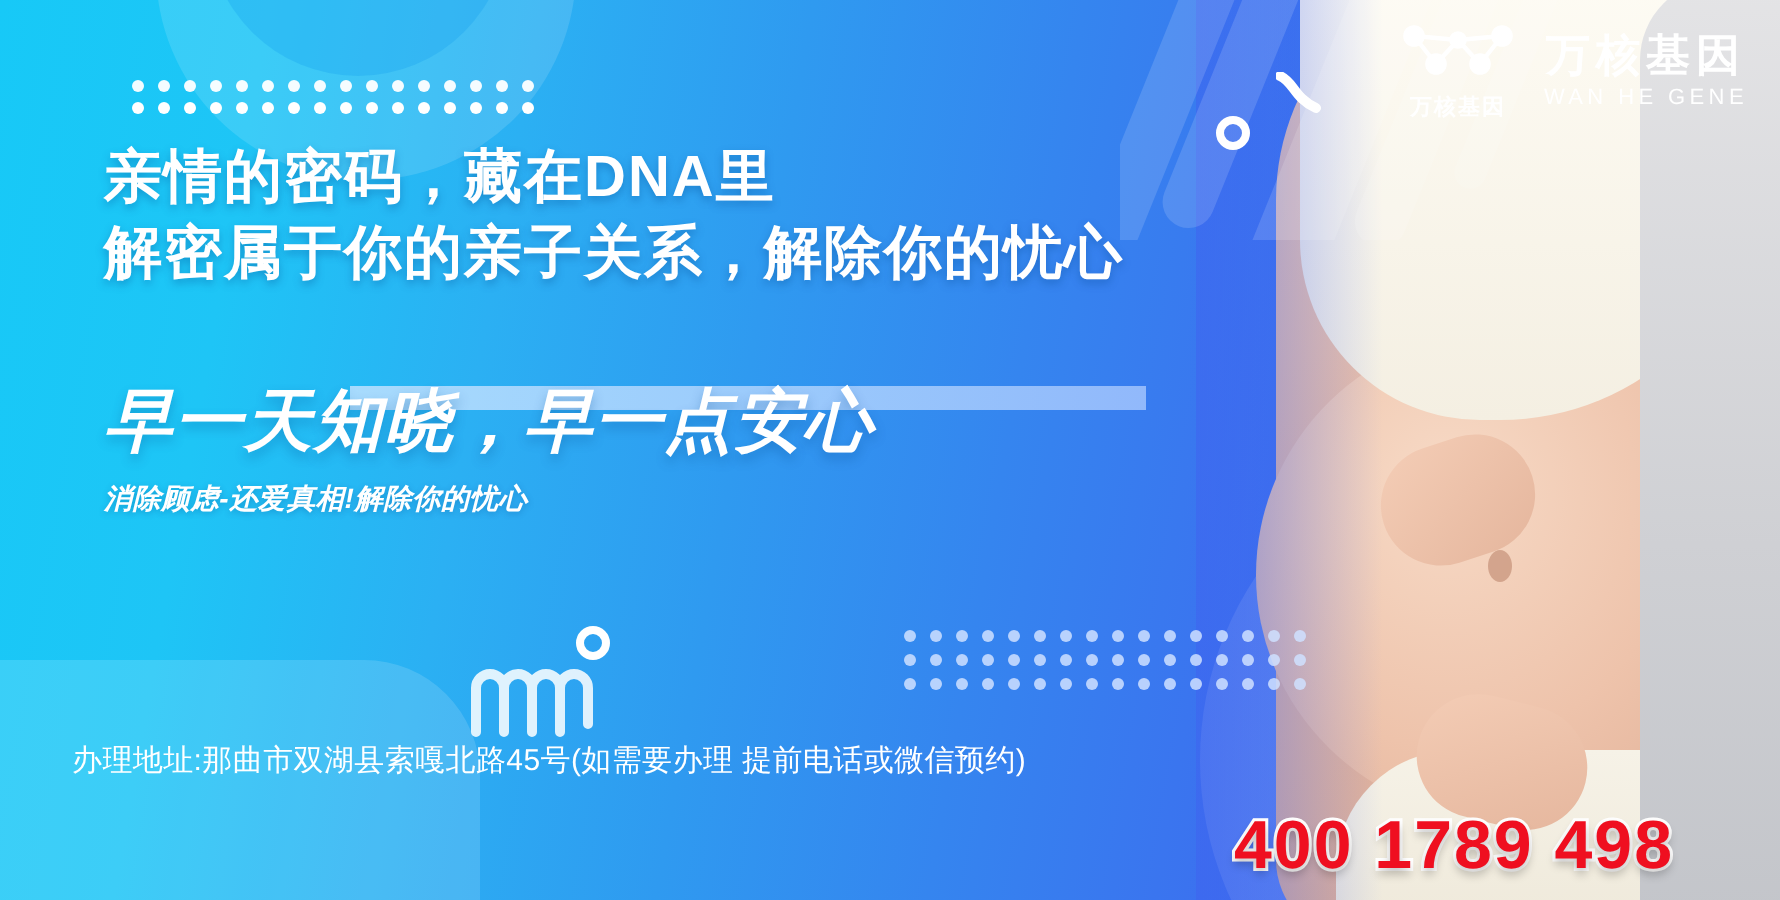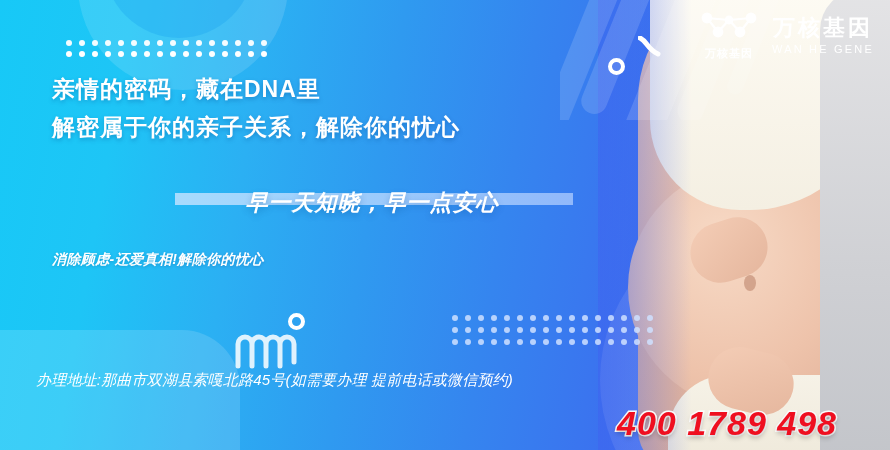--- a/index.html
+++ b/index.html
@@ -57,46 +57,46 @@
   
   .ring{position:absolute;border-radius:50%;border:4px solid #fff;}
   #ring-a{left:608px;top:58px;width:9px;height:9px;}
   #ring-b{left:288px;top:313px;width:9px;height:9px;}
   .squiggle-small{position:absolute;left:638px;top:36px;width:26px;height:22px;}
   .wave{position:absolute;left:233px;top:330px;width:70px;height:40px;}
 
   
   .headline{position:absolute;left:52px;top:70px;width:640px;}
   .headline .ln{
-    font-size:23px;font-weight:bold;color:#ffffff;letter-spacing:1px;
+    font-size:29px;font-weight:bold;color:#ffffff;letter-spacing:1px;
     line-height:38px;white-space:nowrap;
     text-shadow:0 2px 4px rgba(0,70,140,.35);
   }
 
   
   .ribbon{position:absolute;left:175px;top:193px;width:398px;height:12px;
     background:linear-gradient(90deg,rgba(190,225,255,.85),rgba(175,205,255,.75));}
   .slogan{position:absolute;left:52px;top:188px;width:640px;
-    font-size:22px;font-weight:bold;font-style:italic;color:#ffffff;
+    font-size:34px;font-weight:bold;font-style:italic;color:#ffffff;
     letter-spacing:1px;white-space:nowrap;
-    text-shadow:0 3px 6px rgba(0,70,140,.30);text-align:center;}
-
-  
-  .subs{position:absolute;left:52px;top:248px;width:620px;}
+    text-shadow:0 3px 6px rgba(0,70,140,.30);}
+
+  
+  .subs{position:absolute;left:52px;top:238px;width:620px;}
   .subs .sl{font-size:14px;font-weight:bold;font-style:italic;color:#ffffff;
     line-height:22px;white-space:nowrap;letter-spacing:.4px;
     text-shadow:0 1px 3px rgba(0,70,140,.30);}
 
   
   .address{position:absolute;left:36px;top:371px;font-size:15px;color:#ffffff;
-    white-space:nowrap;letter-spacing:.2px;font-style:italic;}
+    white-space:nowrap;letter-spacing:.2px;}
 
   
   .phone{position:absolute;left:617px;top:404px;font-size:34px;font-weight:bold;
-    font-style:italic;color:#ef0f20;letter-spacing:1px;white-space:nowrap;
+    color:#ef0f20;letter-spacing:1px;white-space:nowrap;
     -webkit-text-stroke:3px #ffffff;paint-order:stroke fill;
     text-shadow:0 3px 5px rgba(0,0,0,.25);}
 
   
   .logo{position:absolute;right:16px;top:10px;display:flex;align-items:center;gap:12px;}
   .logo-mark{display:flex;flex-direction:column;align-items:center;}
   .logo-mark .cn{font-size:11px;font-weight:bold;color:#fff;letter-spacing:1px;margin-top:2px;}
   .logo-text{display:flex;flex-direction:column;align-items:center;line-height:1;}
   .logo-text .big{font-size:22px;font-weight:bold;color:#ffffff;letter-spacing:3px;}
   .logo-text .en{font-size:11px;color:#ffffff;letter-spacing:2.2px;margin-top:5px;}

